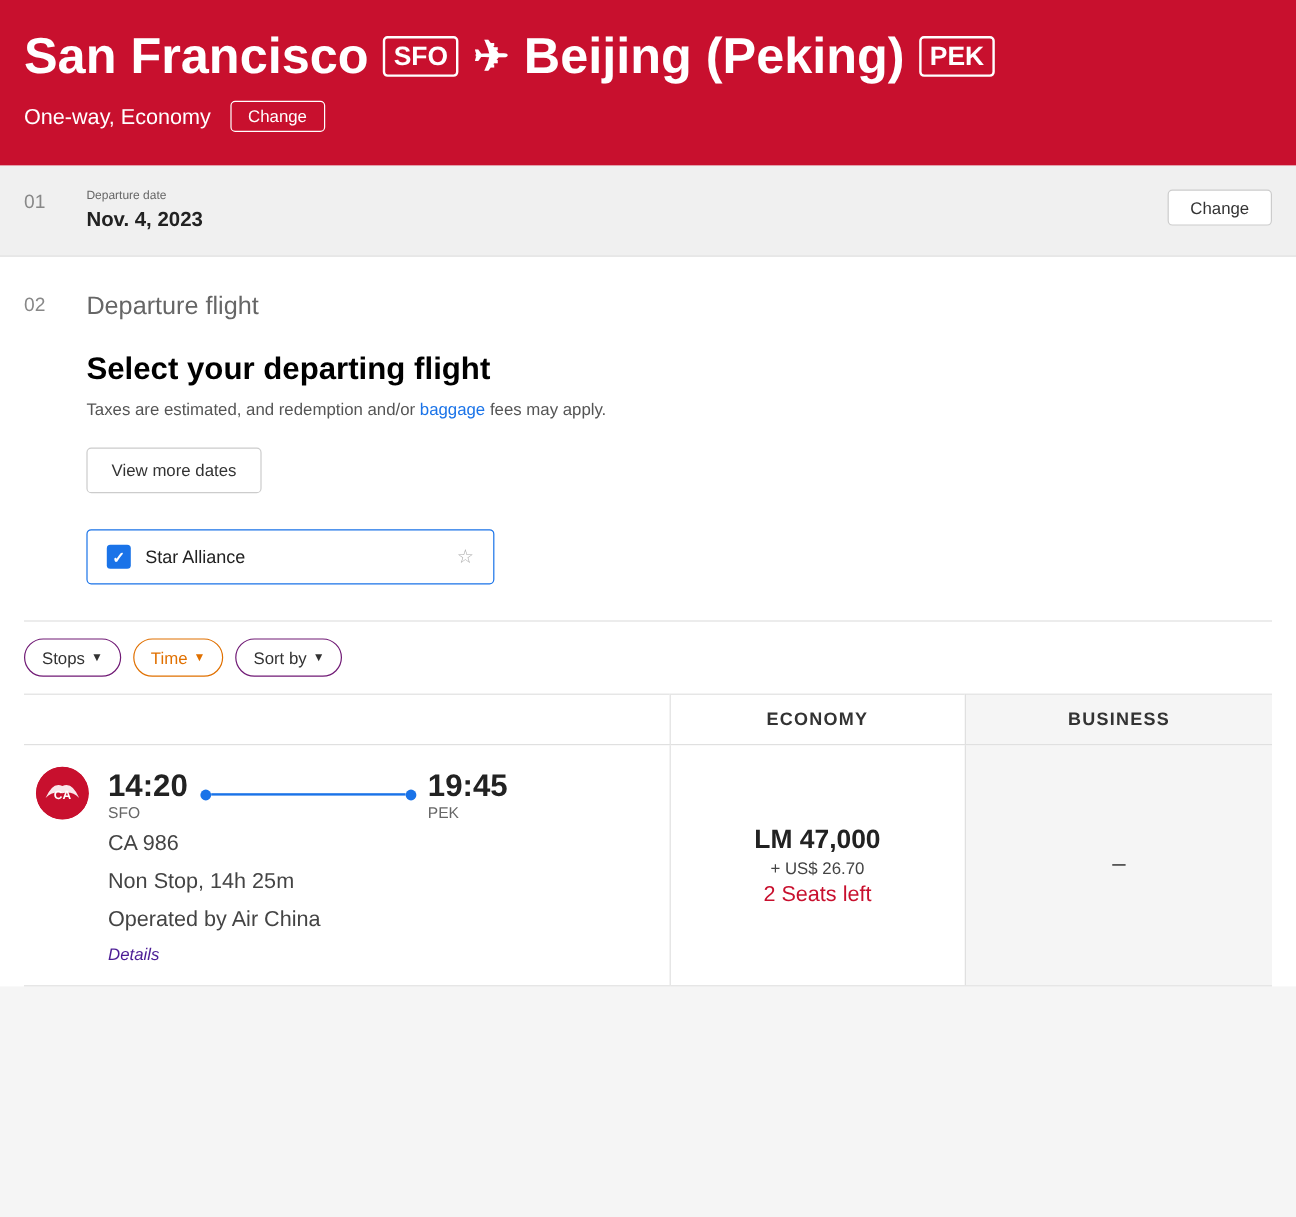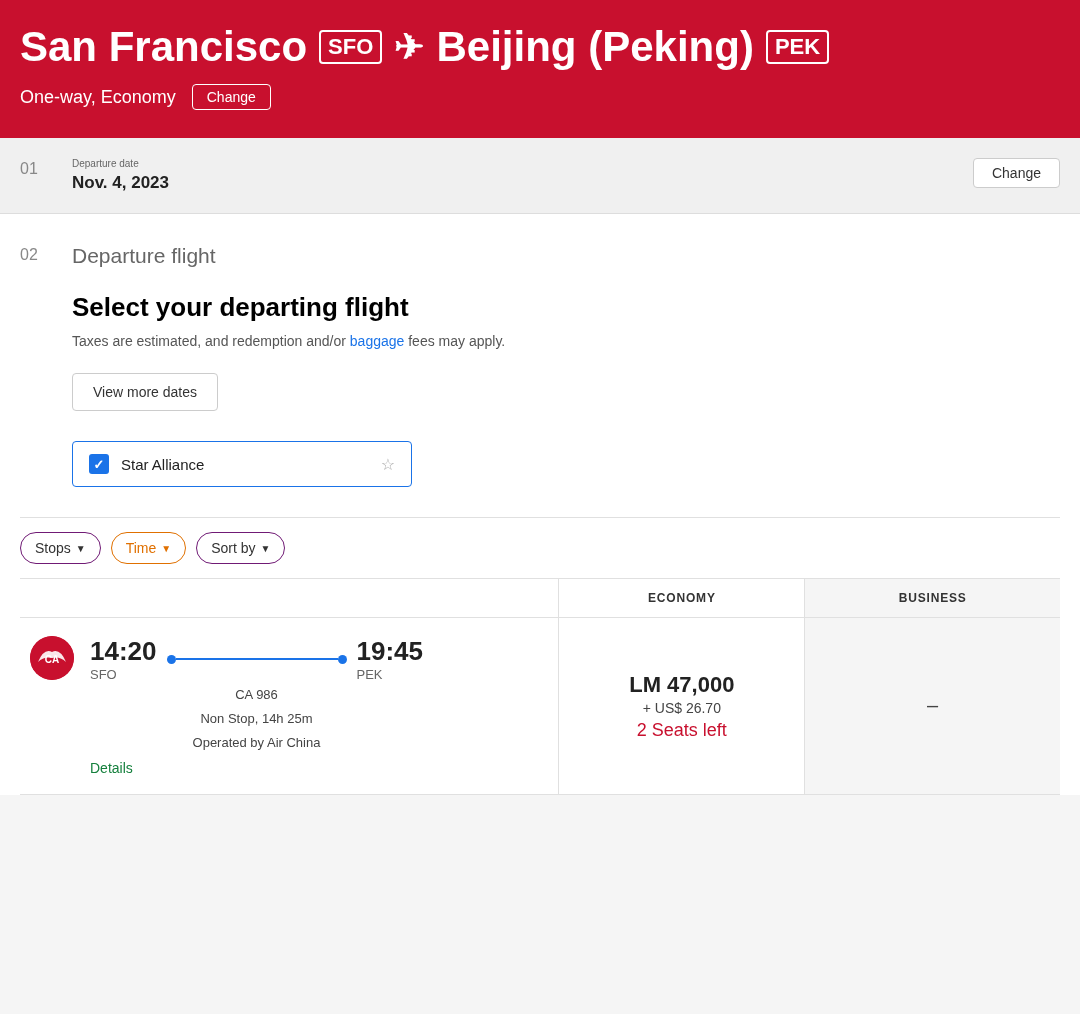--- a/index.html
+++ b/index.html
@@ -217,21 +217,21 @@
     }
 
     
     .flight-table {
       width: 100%;
       border-collapse: collapse;
       border-top: 1px solid #e0e0e0;
       margin-top: 14px;
     }
     .flight-table th {
-      font-size: 12px;
+      font-size: 15px;
       font-weight: 700;
       letter-spacing: 0.07em;
       text-transform: uppercase;
       color: #333;
       text-align: center;
       padding: 12px 10px;
       border-bottom: 1px solid #e0e0e0;
       border-left: 1px solid #e0e0e0;
     }
     .flight-table th:first-child { border-left: none; }
@@ -294,33 +294,33 @@
     .line {
       flex: 1;
       height: 2px;
       background: #1a73e8;
     }
     .airport-code-sm {
       font-size: 13px;
       color: #666;
     }
     .flight-detail-text {
-      font-size: 13px;
+      font-size: 18px;
       color: #444;
       margin-top: 3px;
       line-height: 1.6;
-      text-align: center;
     }
     .details-link {
-      color: #15803d;
+      color: #4c1d95;
       font-size: 14px;
       cursor: pointer;
       text-decoration: none;
       display: block;
       margin-top: 6px;
+      font-style: italic;
     }
 
     .economy-cell {
       text-align: center;
       vertical-align: middle !important;
     }
     .lm-price {
       font-size: 22px;
       font-weight: 700;
       color: #222;

